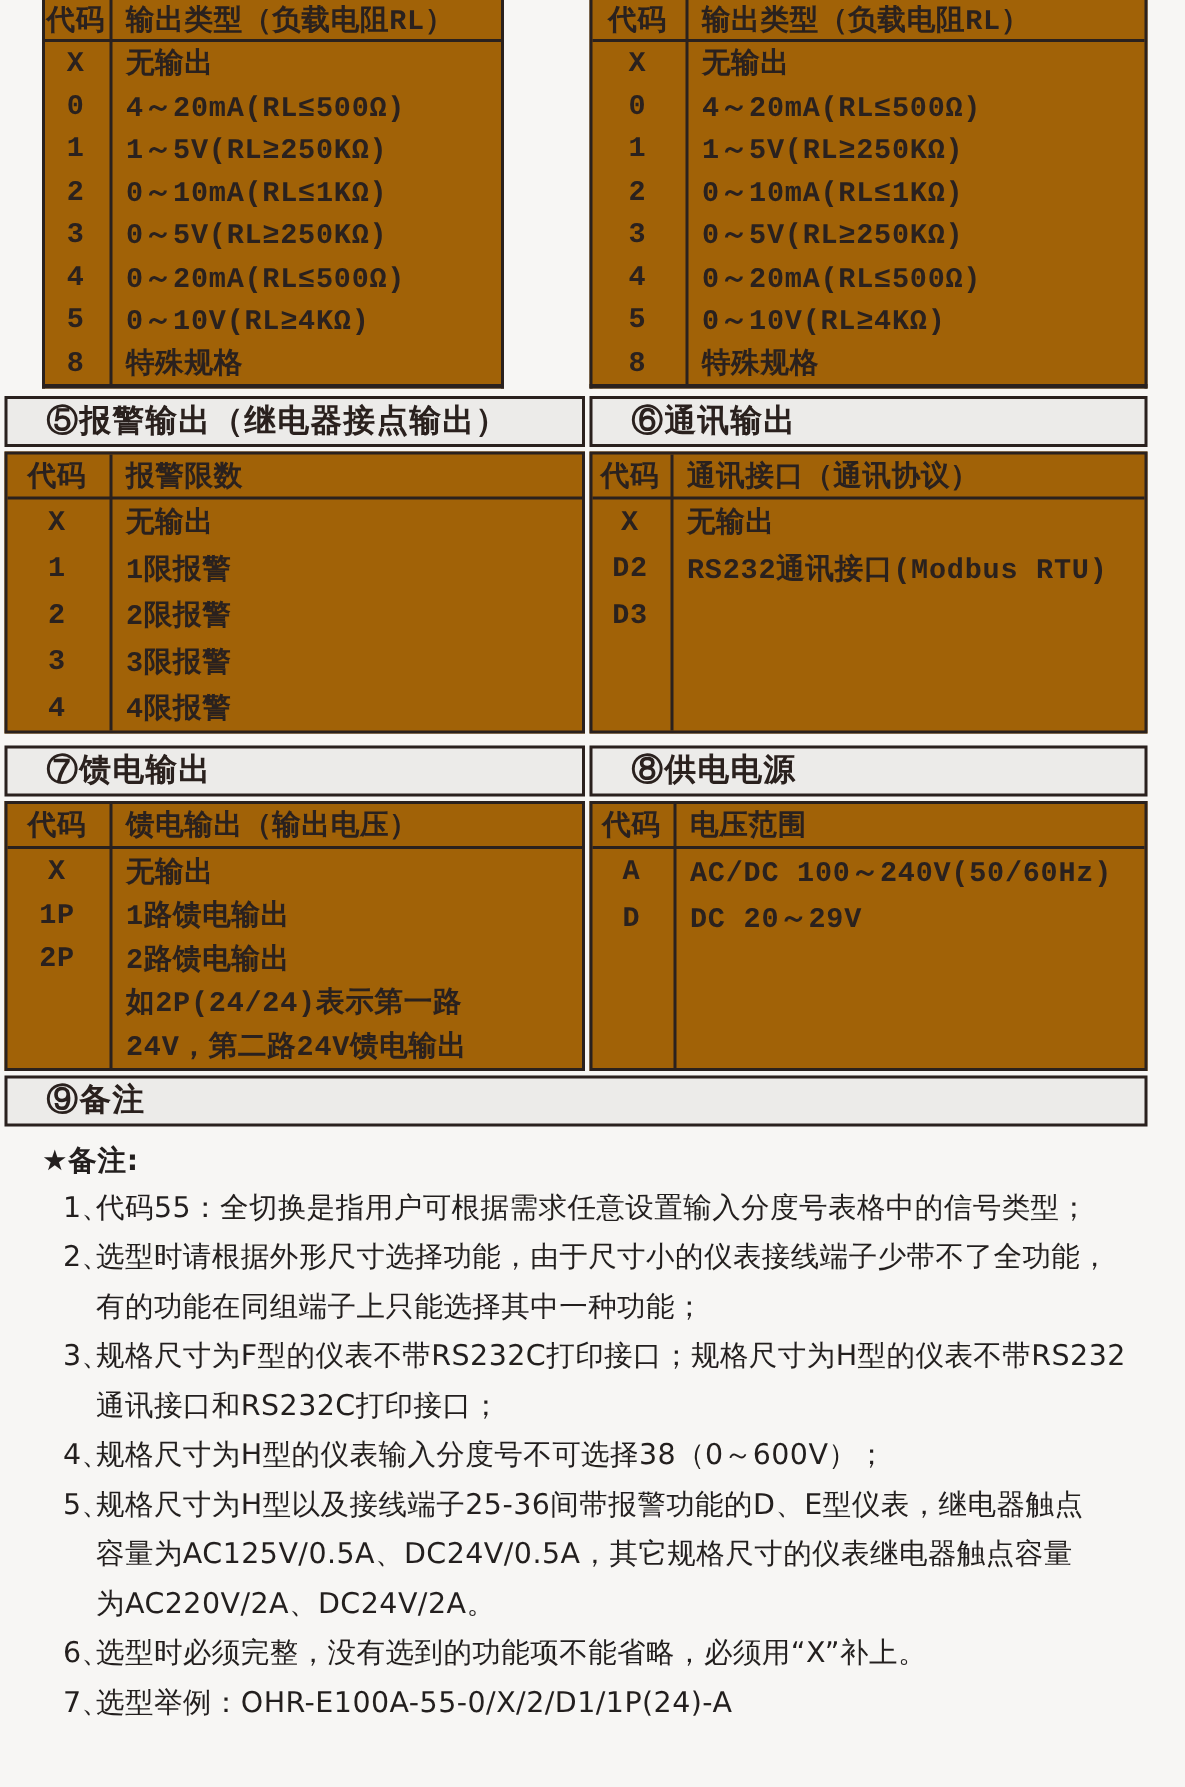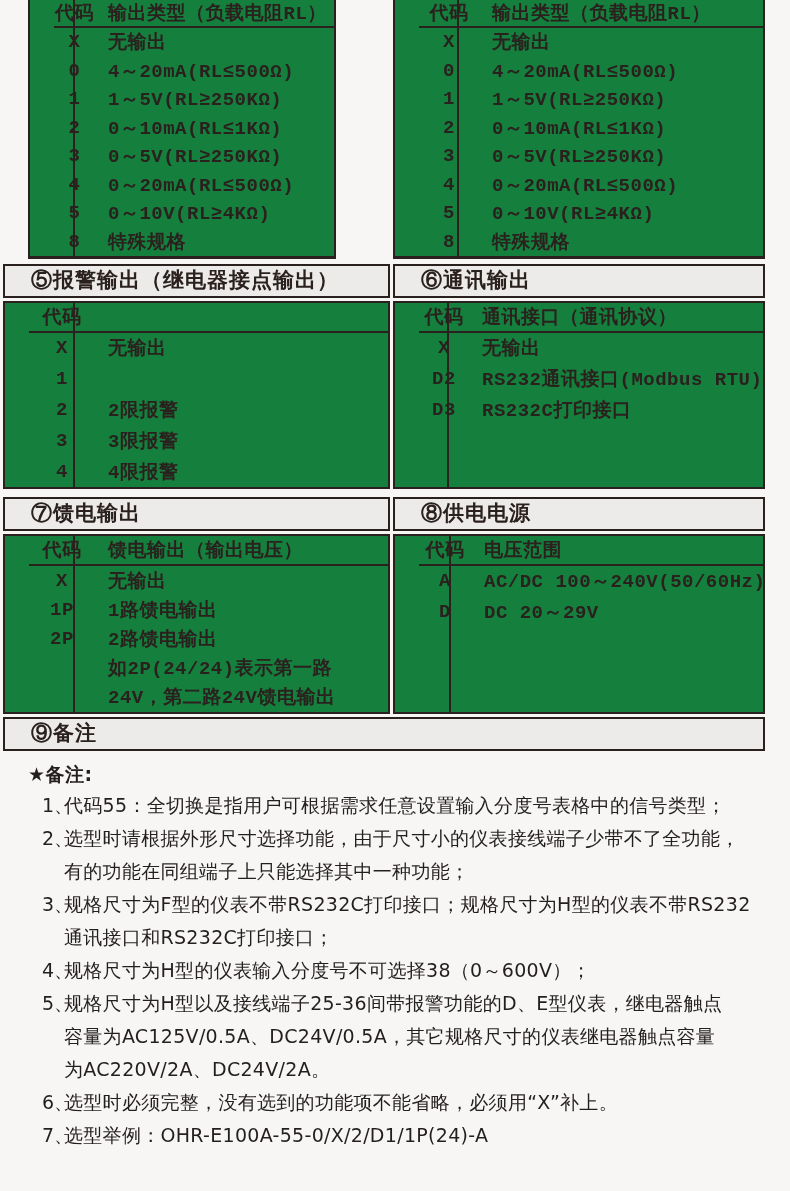--- a/index.html
+++ b/index.html
@@ -17,25 +17,24 @@
     display:grid;
     grid-template-columns:387px 372px;
     column-gap:3px;
     align-items:stretch;
   }
 
   
   .t-box {
     position:relative;
     border:2px solid #2a211e;
-    background:#15803d;
+    background:#a16207;
     font-size:19px;
     font-weight:700;
     letter-spacing:0.5px;
-    padding-left:24px;
   }
   .t-box::before {
     content:"";
     position:absolute; top:0; bottom:0; left:var(--cw);
     border-left:2px solid #2a211e;
   }
   .t-row {
     display:grid;
     grid-template-columns:var(--cw) 1fr;
     min-height:var(--rh);
@@ -210,29 +209,31 @@
     </div>
 
     <div class="grid2 row-56">
       <div class="section s5">
         <div class="sec-bar">
           <span>⑤报警输出（继电器接点输出）</span>
         </div>
         <div class="t-box">
           <div class="t-row t-head">
             <div class="t-code">代码</div>
+            <div class="t-desc">报警限数</div>
           </div>
 
             <div class="t-row">
               <div class="t-code">X</div>
               <div class="t-desc">无输出</div>
             </div>
 
             <div class="t-row">
               <div class="t-code">1</div>
+              <div class="t-desc">1限报警</div>
             </div>
 
             <div class="t-row">
               <div class="t-code">2</div>
               <div class="t-desc">2限报警</div>
             </div>
 
             <div class="t-row">
               <div class="t-code">3</div>
               <div class="t-desc">3限报警</div>
@@ -260,21 +261,20 @@
             </div>
 
 
             <div class="t-row">
               <div class="t-code">D2</div>
               <div class="t-desc">RS232通讯接口(Modbus RTU)</div>
             </div>
 
             <div class="t-row">
               <div class="t-code">D3</div>
-              <div class="t-desc">RS232C打印接口</div>
             </div>
           </div>
       </div>
     </div>
 
     <div class="grid2 row-78">
       <div class="section s7">
         <div class="sec-bar">
           <span>⑦馈电输出</span>
         </div>

